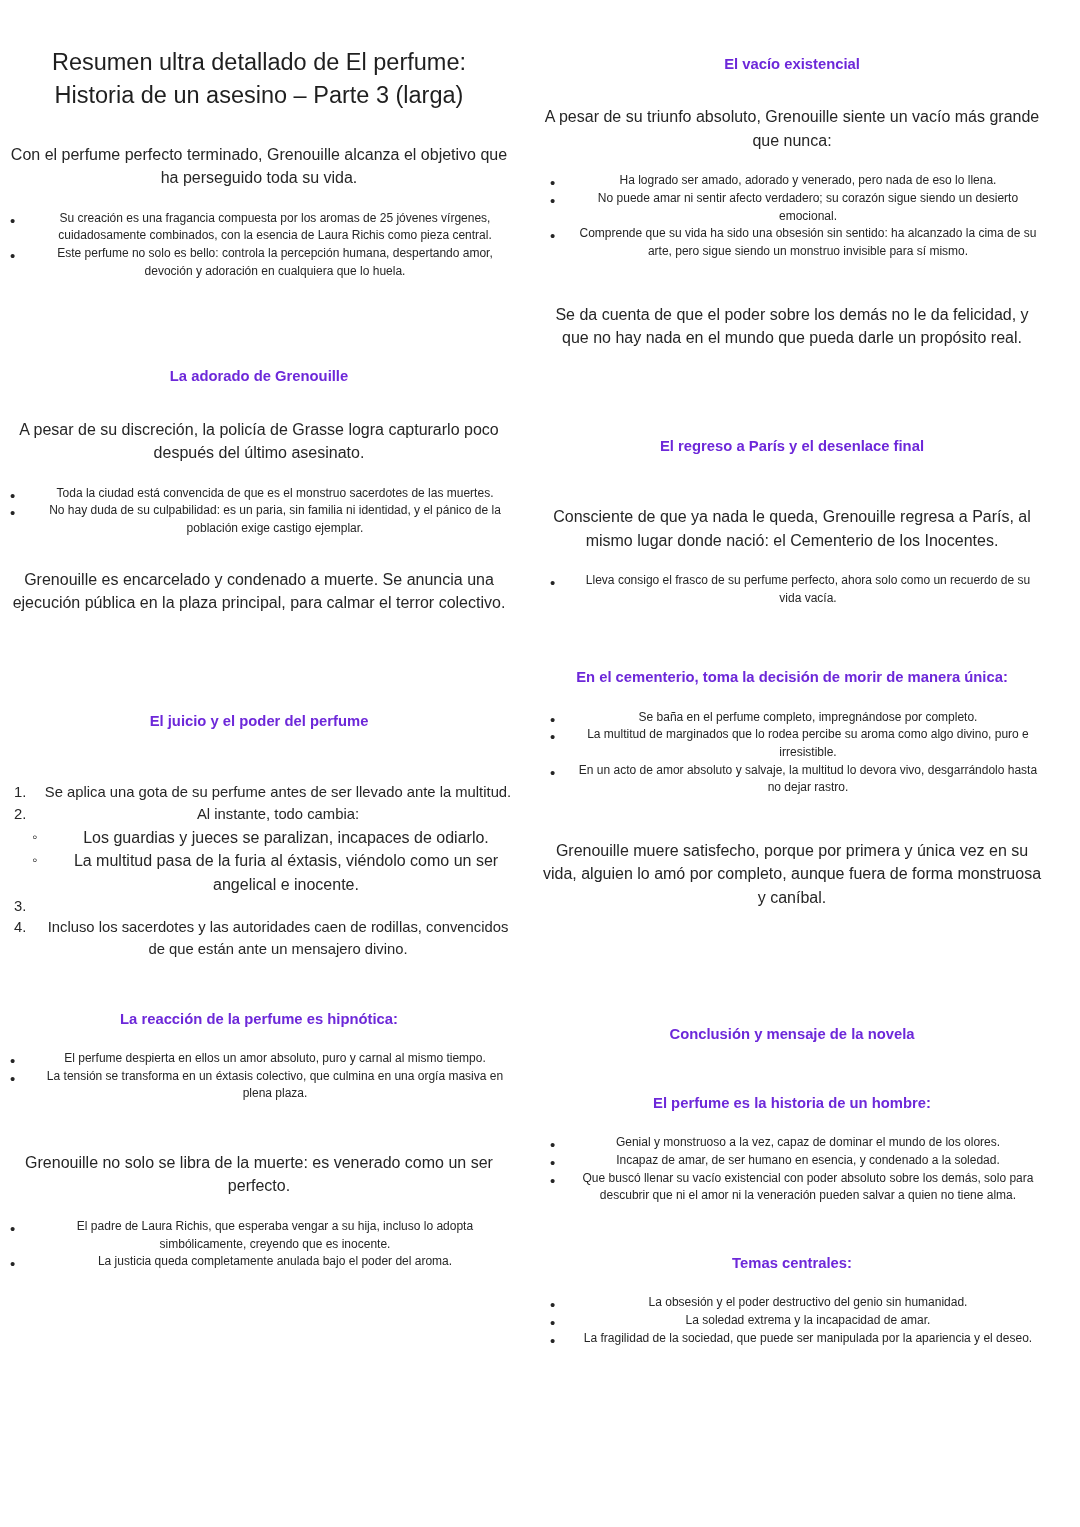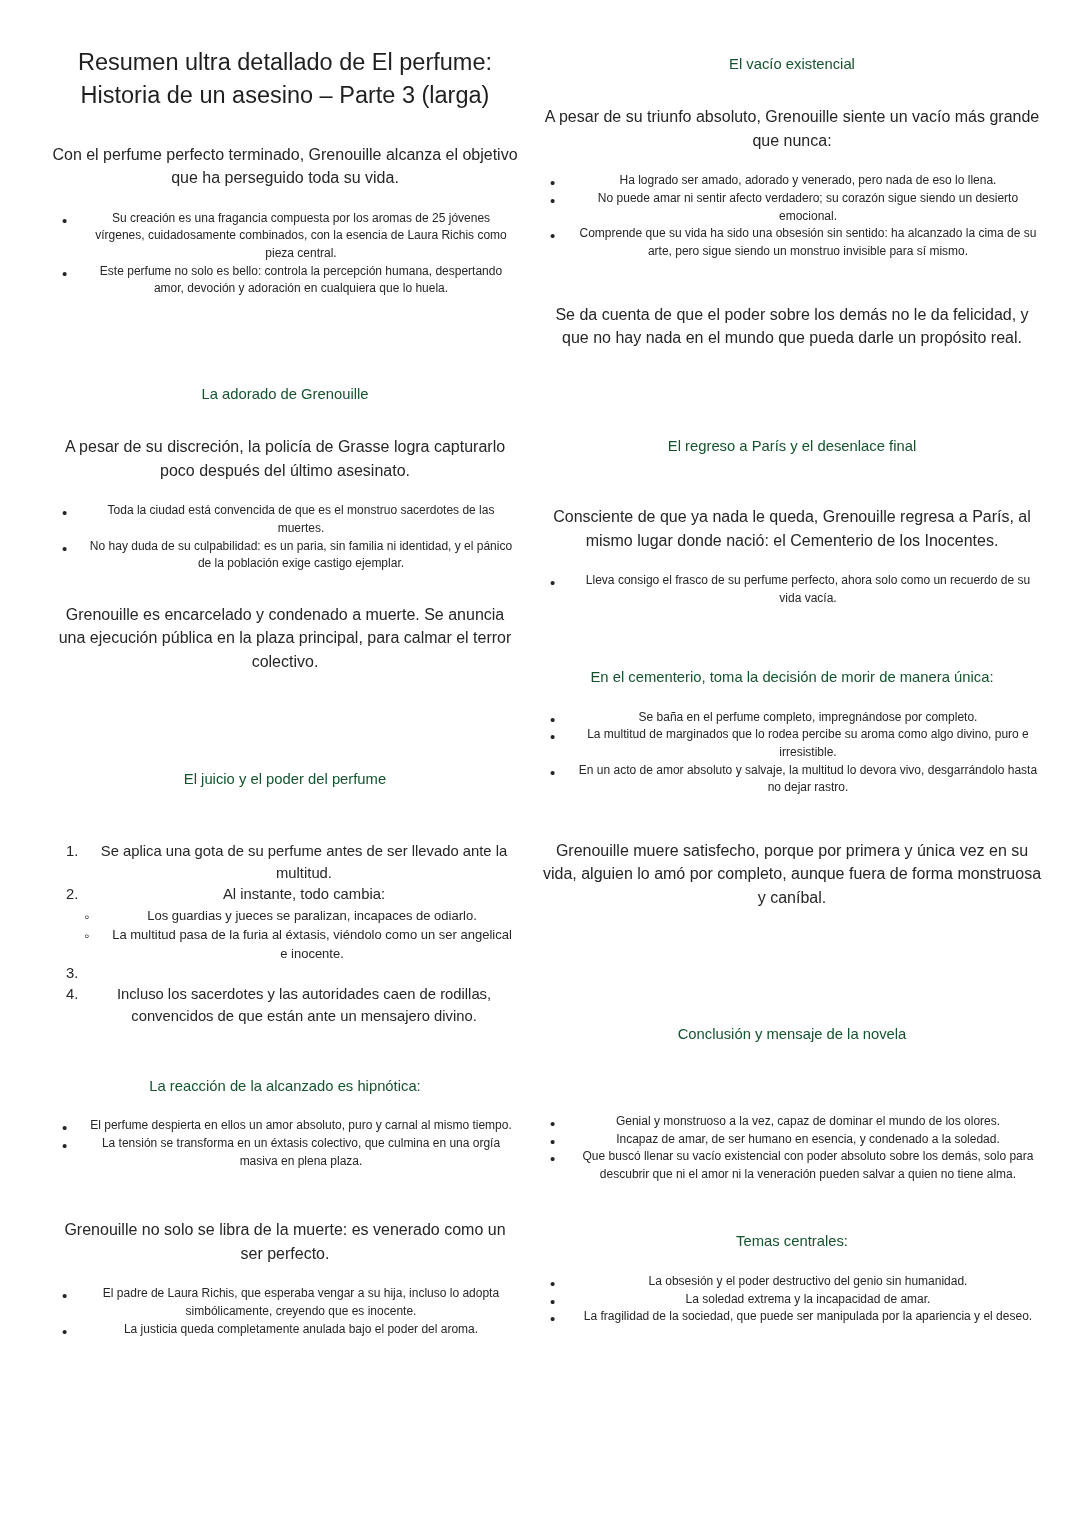--- a/index.html
+++ b/index.html
@@ -32,21 +32,20 @@
     height: 1527px;
     box-sizing: border-box;
     padding-top: 46px;
   }
 
   .col {
     box-sizing: border-box;
   }
   .col-left {
     width: 530px;
-    padding-left: 52px;
     padding-right: 12px;
   }
   .col-right {
     width: 550px;
     padding-left: 10px;
     padding-right: 36px;
     padding-top: 8px;
   }
 
   .doc-title {
@@ -56,22 +55,22 @@
     font-weight: 400;
     color: #1f1f1f;
     margin: 0 0 0 0;
     padding: 0 4px;
   }
 
   .section-heading {
     text-align: center;
     font-size: 14.8px;
     line-height: 1.45;
-    font-weight: 400;
-    color: #14532d;
+    font-weight: 700;
+    color: #6d28d9;
     margin: 0;
   }
 
   .para {
     text-align: center;
     font-size: 16px;
     line-height: 1.47;
     margin: 0;
   }
 
@@ -120,21 +119,21 @@
     line-height: 1.47;
   }
 
   ul.subbullets {
     margin: 0;
     padding: 0;
   }
   ul.subbullets > li {
     position: relative;
     text-align: center;
-    font-size: 13px;
+    font-size: 16px;
     line-height: 1.47;
     padding-left: 56px;
     padding-right: 2px;
     margin: 0;
   }
   ul.subbullets > li::before {
     content: "\25E6";
     position: absolute;
     left: 32px;
     top: 0;
@@ -225,21 +224,21 @@
           <span></span>
         </li>
         <li>
           <span class="num">4.</span>
           <span>Incluso los sacerdotes y las autoridades caen de rodillas, convencidos de que están ante un mensajero divino.</span>
         </li>
       </ol>
 
       <div class="gap-xl"></div>
 
-      <h3 class="section-heading">La reacción de la alcanzado es hipnótica:</h3>
+      <h3 class="section-heading">La reacción de la perfume es hipnótica:</h3>
 
       <div class="gap-md"></div>
 
       <ul class="bullets">
         <li>El perfume despierta en ellos un amor absoluto, puro y carnal al mismo tiempo.</li>
         <li>La tensión se transforma en un éxtasis colectivo, que culmina en una orgía masiva en plena plaza.</li>
       </ul>
 
       <div class="gap-xl"></div>
 
@@ -308,20 +307,21 @@
 
       <p class="para">Grenouille muere satisfecho, porque por primera y única vez en su vida, alguien lo amó por completo, aunque fuera de forma monstruosa y caníbal.</p>
 
       <div class="gap-xxl"></div>
       <div class="gap-xl"></div>
 
       <h2 class="section-heading">Conclusión y mensaje de la novela</h2>
 
       <div class="gap-xl"></div>
 
+      <h3 class="section-heading">El perfume es la historia de un hombre:</h3>
 
       <div class="gap-md"></div>
 
       <ul class="bullets">
         <li>Genial y monstruoso a la vez, capaz de dominar el mundo de los olores.</li>
         <li>Incapaz de amar, de ser humano en esencia, y condenado a la soledad.</li>
         <li>Que buscó llenar su vacío existencial con poder absoluto sobre los demás, solo para descubrir que ni el amor ni la veneración pueden salvar a quien no tiene alma.</li>
       </ul>
 
       <div class="gap-xl"></div>

